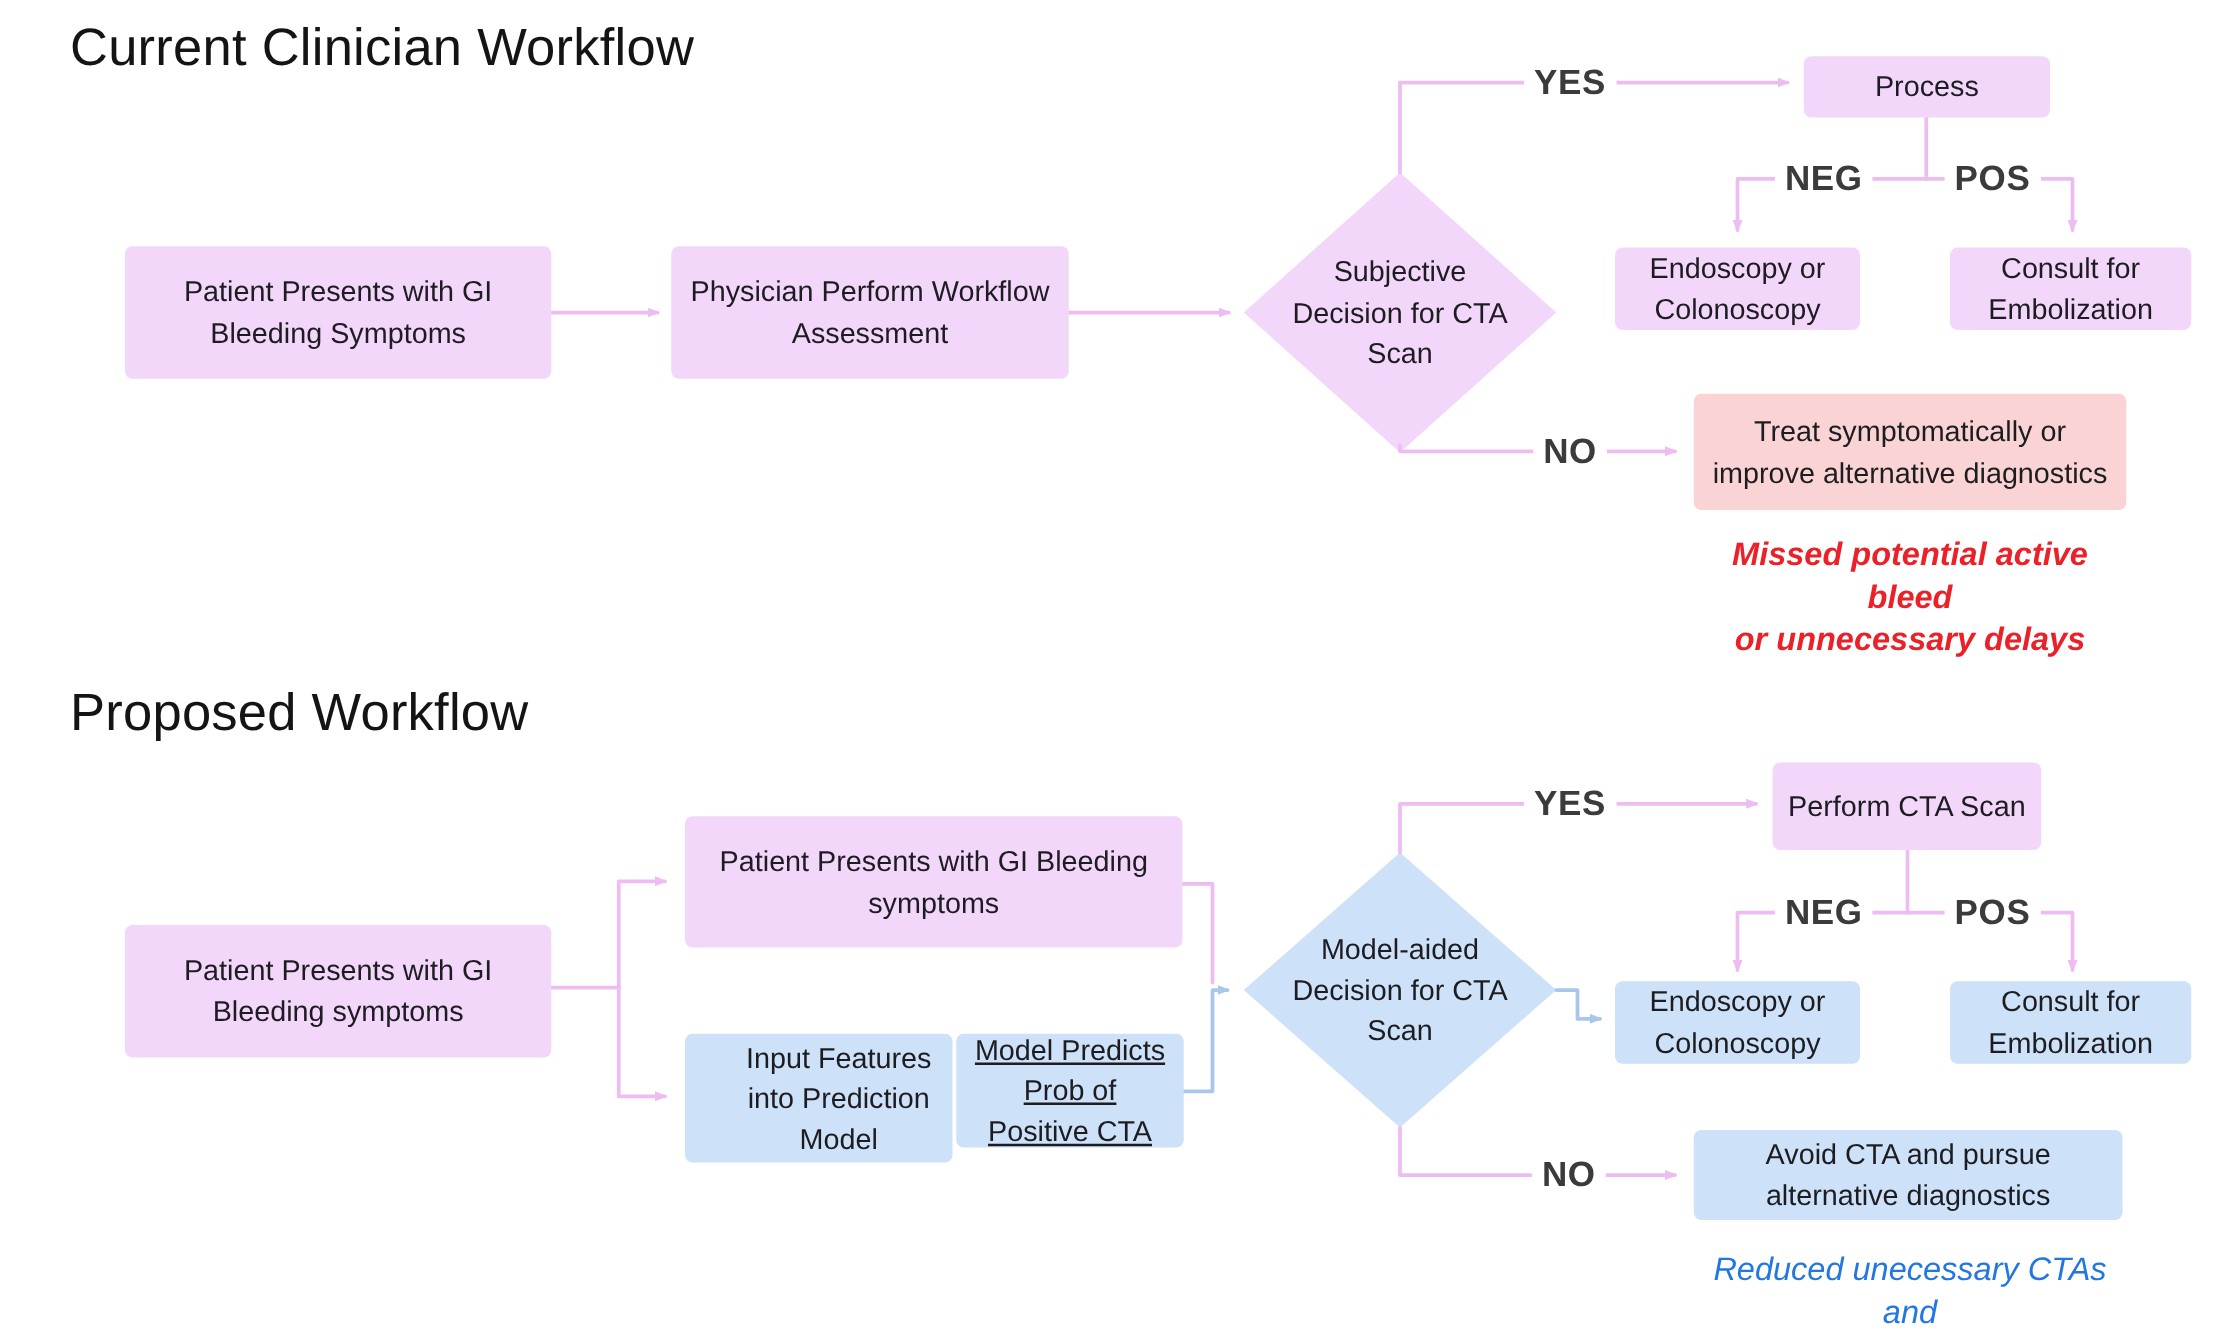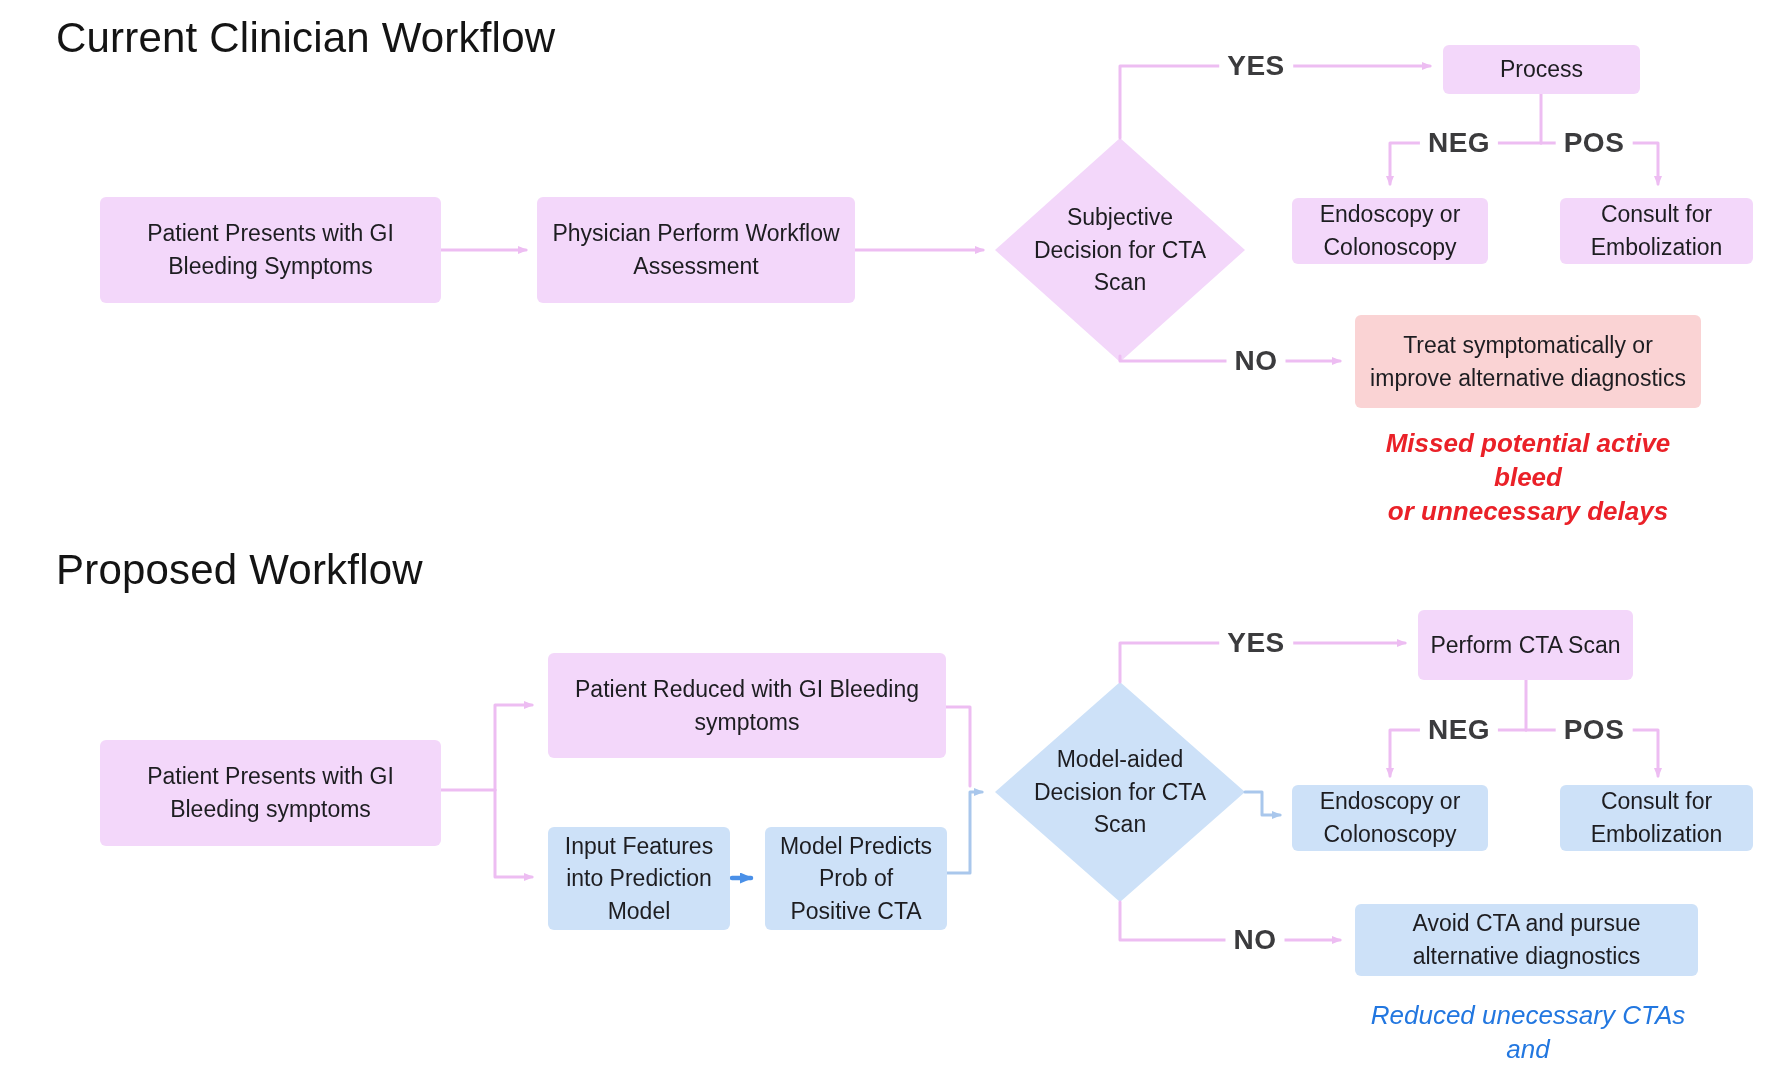--- a/index.html
+++ b/index.html
@@ -155,28 +155,28 @@
   <div class="edge-label" style="left:1256px;top:361px;">NO</div>
 
   <div class="note note-red" style="left:1356px;top:426px;width:344px;">Missed potential active bleed
 or unnecessary delays</div>
 
   <div class="section-title" style="left:12px;top:546px;">Proposed Workflow</div>
 
   <div class="node purple" style="left:100px;top:740px;width:341px;height:106px;">Patient Presents with GI
 Bleeding symptoms</div>
 
-  <div class="node purple" style="left:548px;top:653px;width:398px;height:105px;">Patient Reduced with GI Bleeding
+  <div class="node purple" style="left:548px;top:653px;width:398px;height:105px;">Patient Presents with GI Bleeding
 symptoms</div>
 
-  <div class="node blue" style="left:548px;top:827px;width:182px;height:103px;">Input Features
+  <div class="node blue" style="left:548px;top:827px;width:182px;height:103px;padding-left:32px;">Input Features
 into Prediction
 Model</div>
 
-  <div class="node blue" style="left:765px;top:827px;width:182px;height:103px;">Model Predicts
+  <div class="node blue" style="left:765px;top:827px;width:182px;height:91px;text-decoration:underline;">Model Predicts
 Prob of
 Positive CTA</div>
 
   <div class="diamond-label" style="left:995px;top:682px;width:250px;height:220px;">Model-aided
 Decision for CTA
 Scan</div>
 
   <div class="node purple" style="left:1418px;top:610px;width:215px;height:70px;">Perform CTA Scan</div>
 
   <div class="node blue" style="left:1292px;top:785px;width:196px;height:66px;">Endoscopy or

